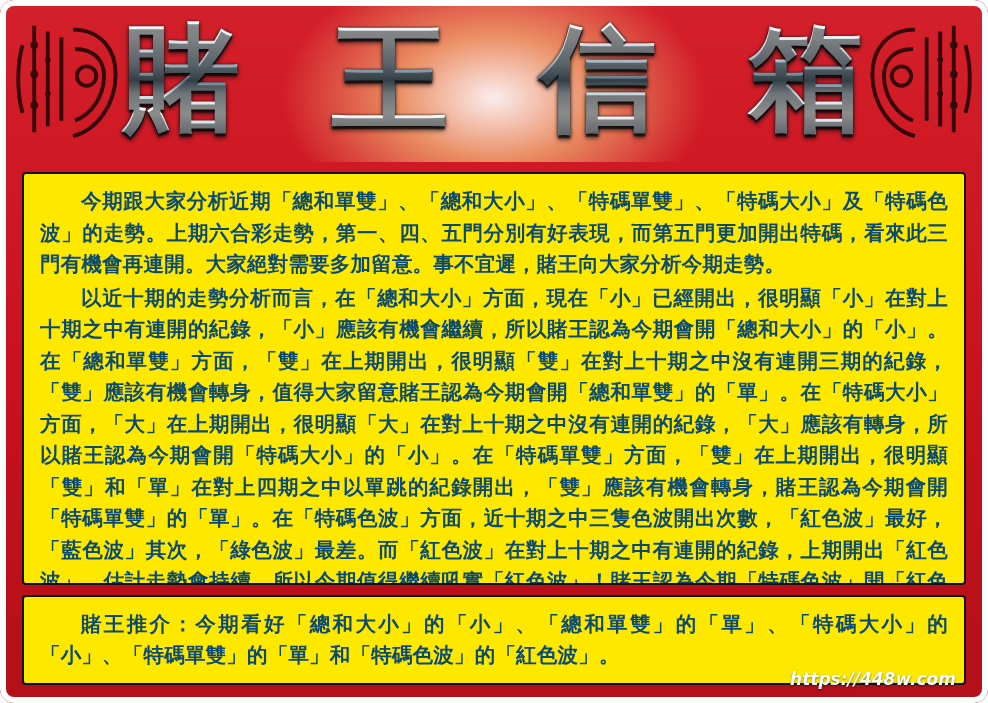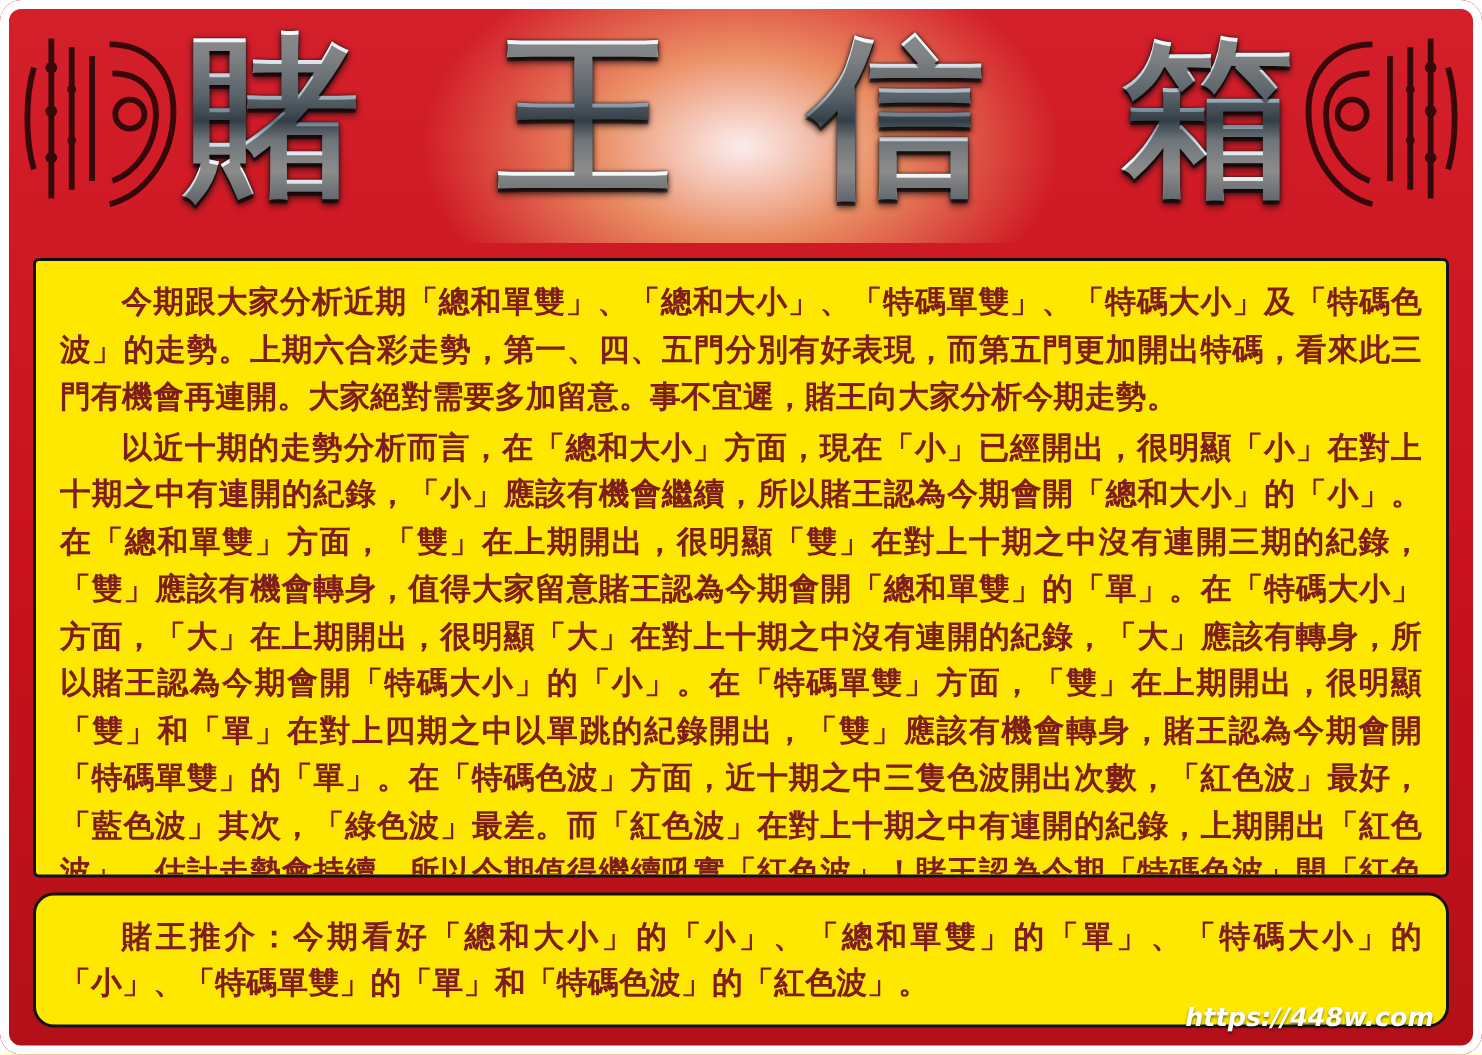--- a/index.html
+++ b/index.html
@@ -122,28 +122,27 @@
     padding: 12px 16px 10px 16px;
     box-sizing: border-box;
   }
   .panel.main {
     flex: 1 1 auto;
     overflow: hidden;
   }
   .panel.footer {
     flex: 0 0 auto;
     min-height: 78px;
-    border-radius: 14px;
   }
   .para {
     margin: 0 0 2px 0;
     font-family: "DejaVu Sans", "Liberation Sans", sans-serif;
     font-size: 20.5px;
     line-height: 31.5px;
-    color: #7f1d1d;
+    color: #0c4a6e;
     text-align: justify;
     text-indent: 2em;
     letter-spacing: 0.2px;
     font-weight: 600;
   }
   .footer .para {
     font-size: 20.5px;
     line-height: 31px;
   }
   .watermark {

